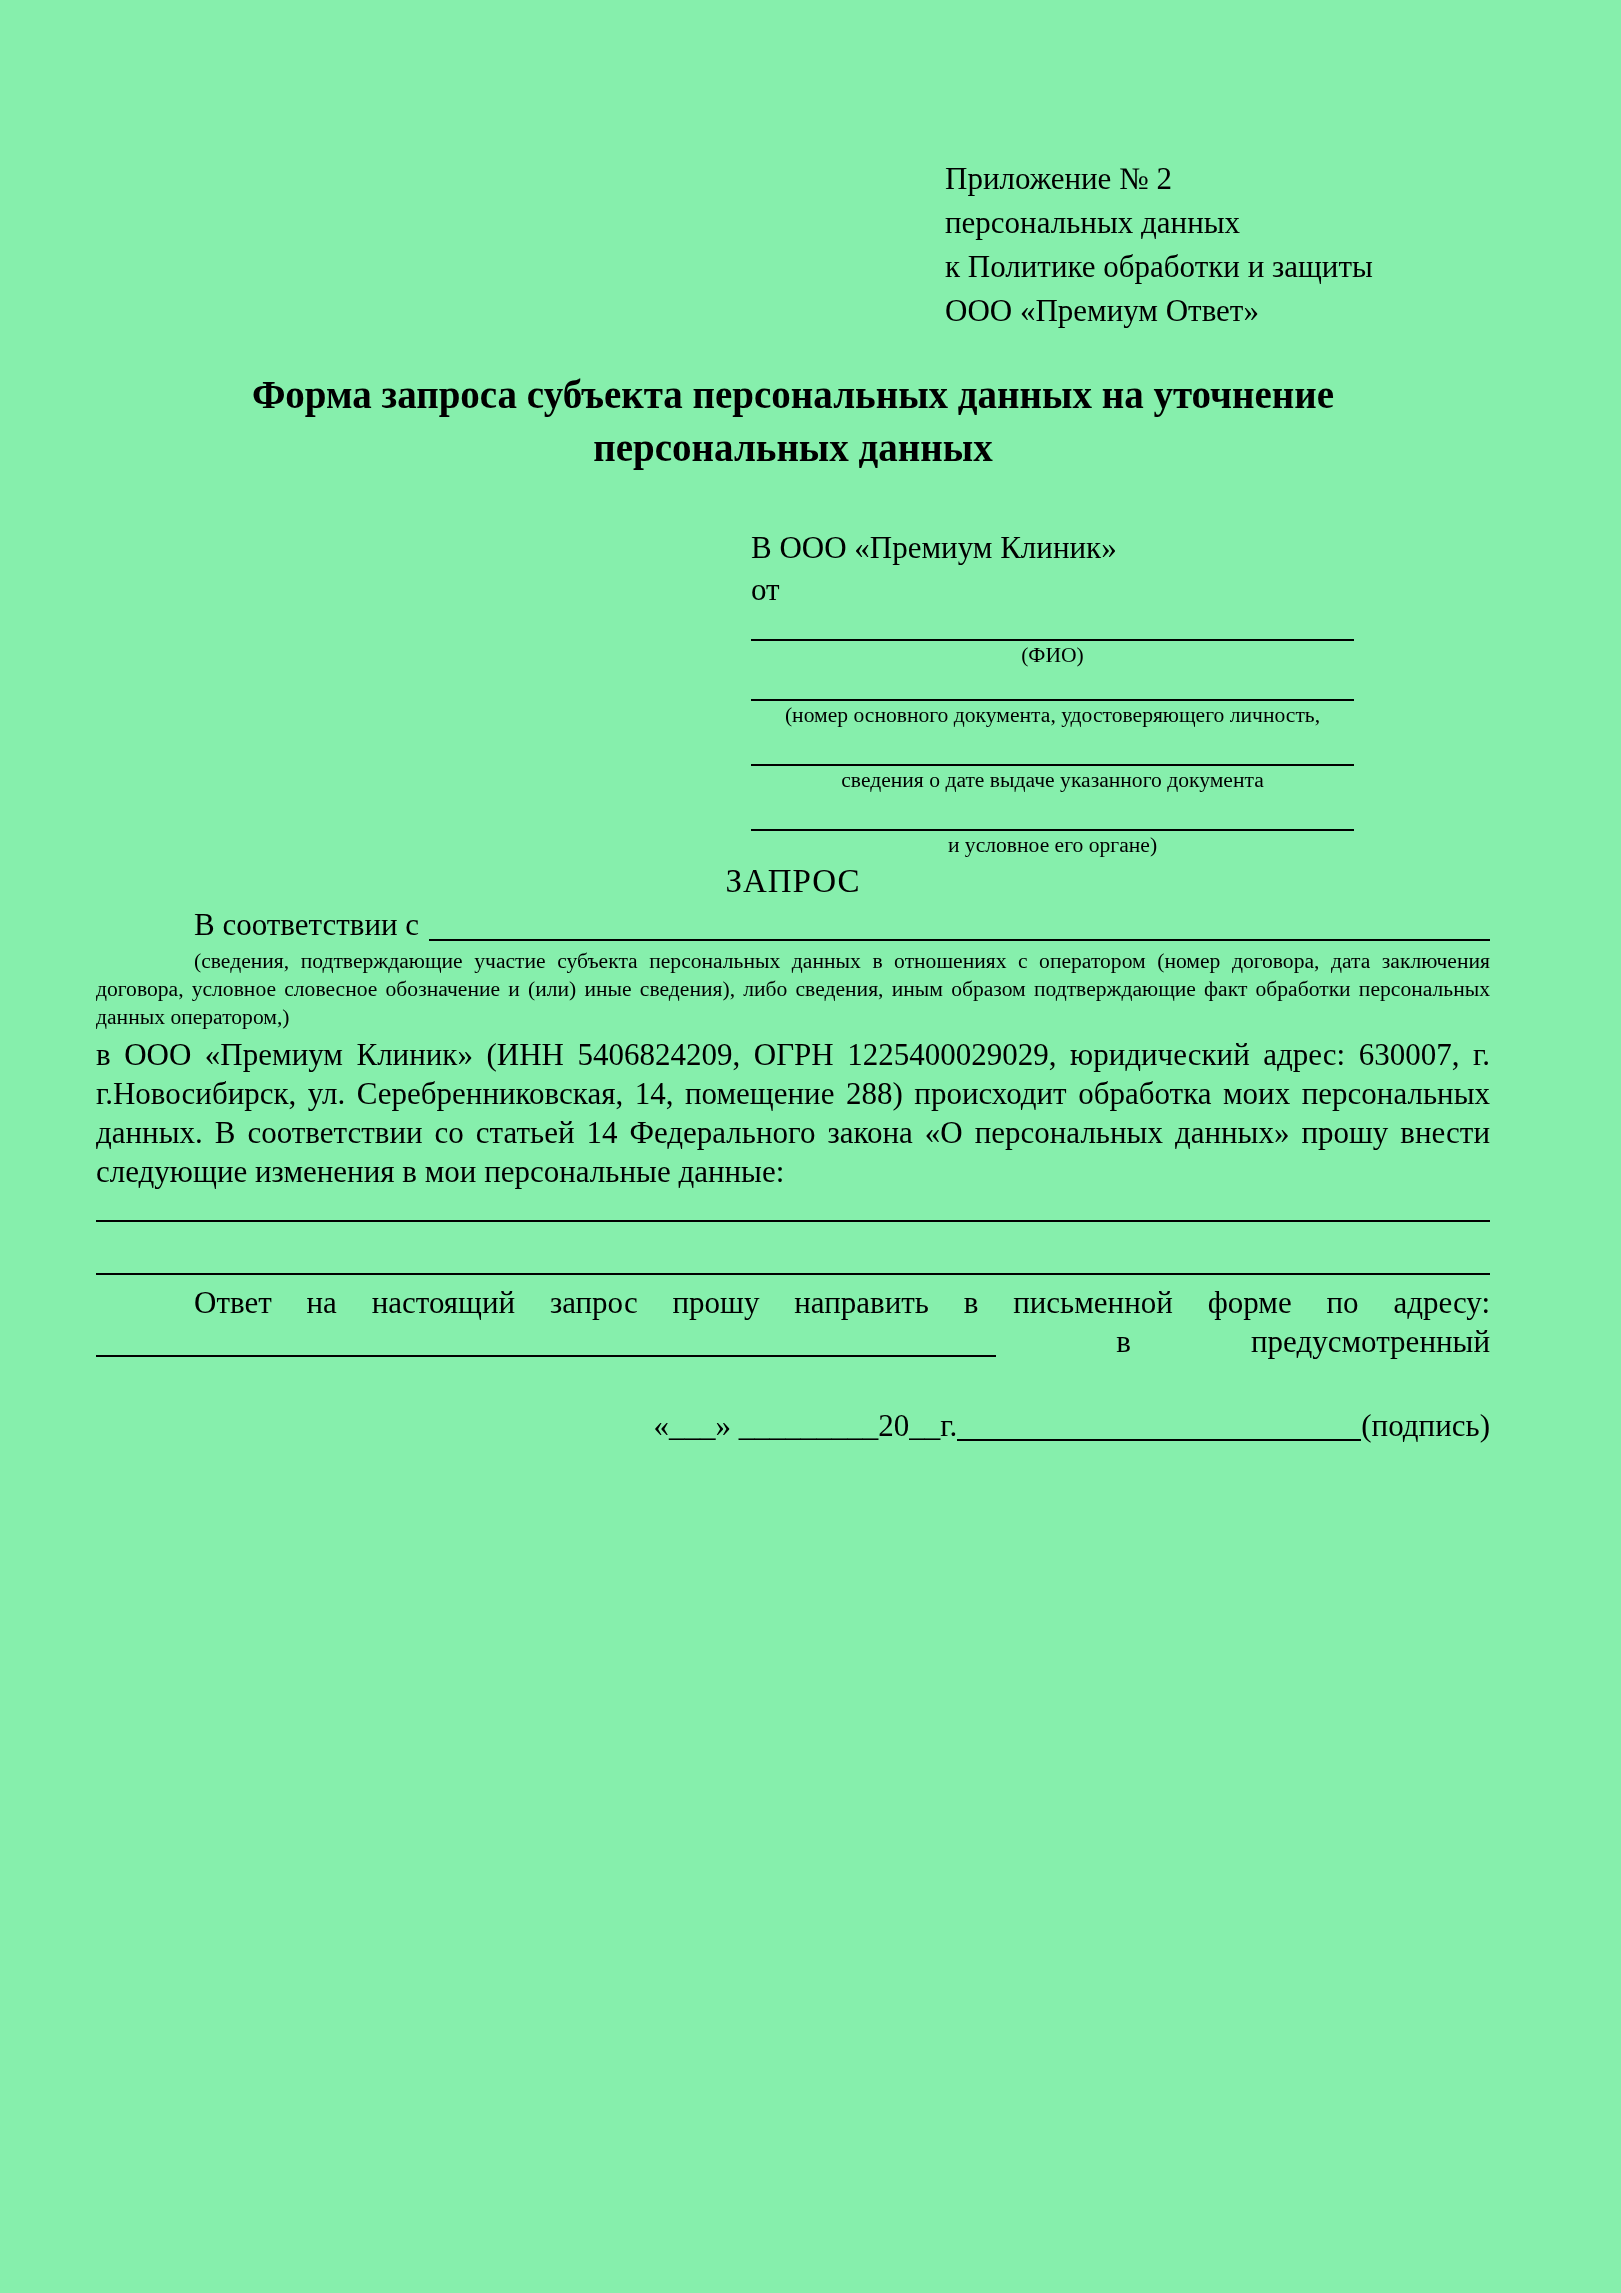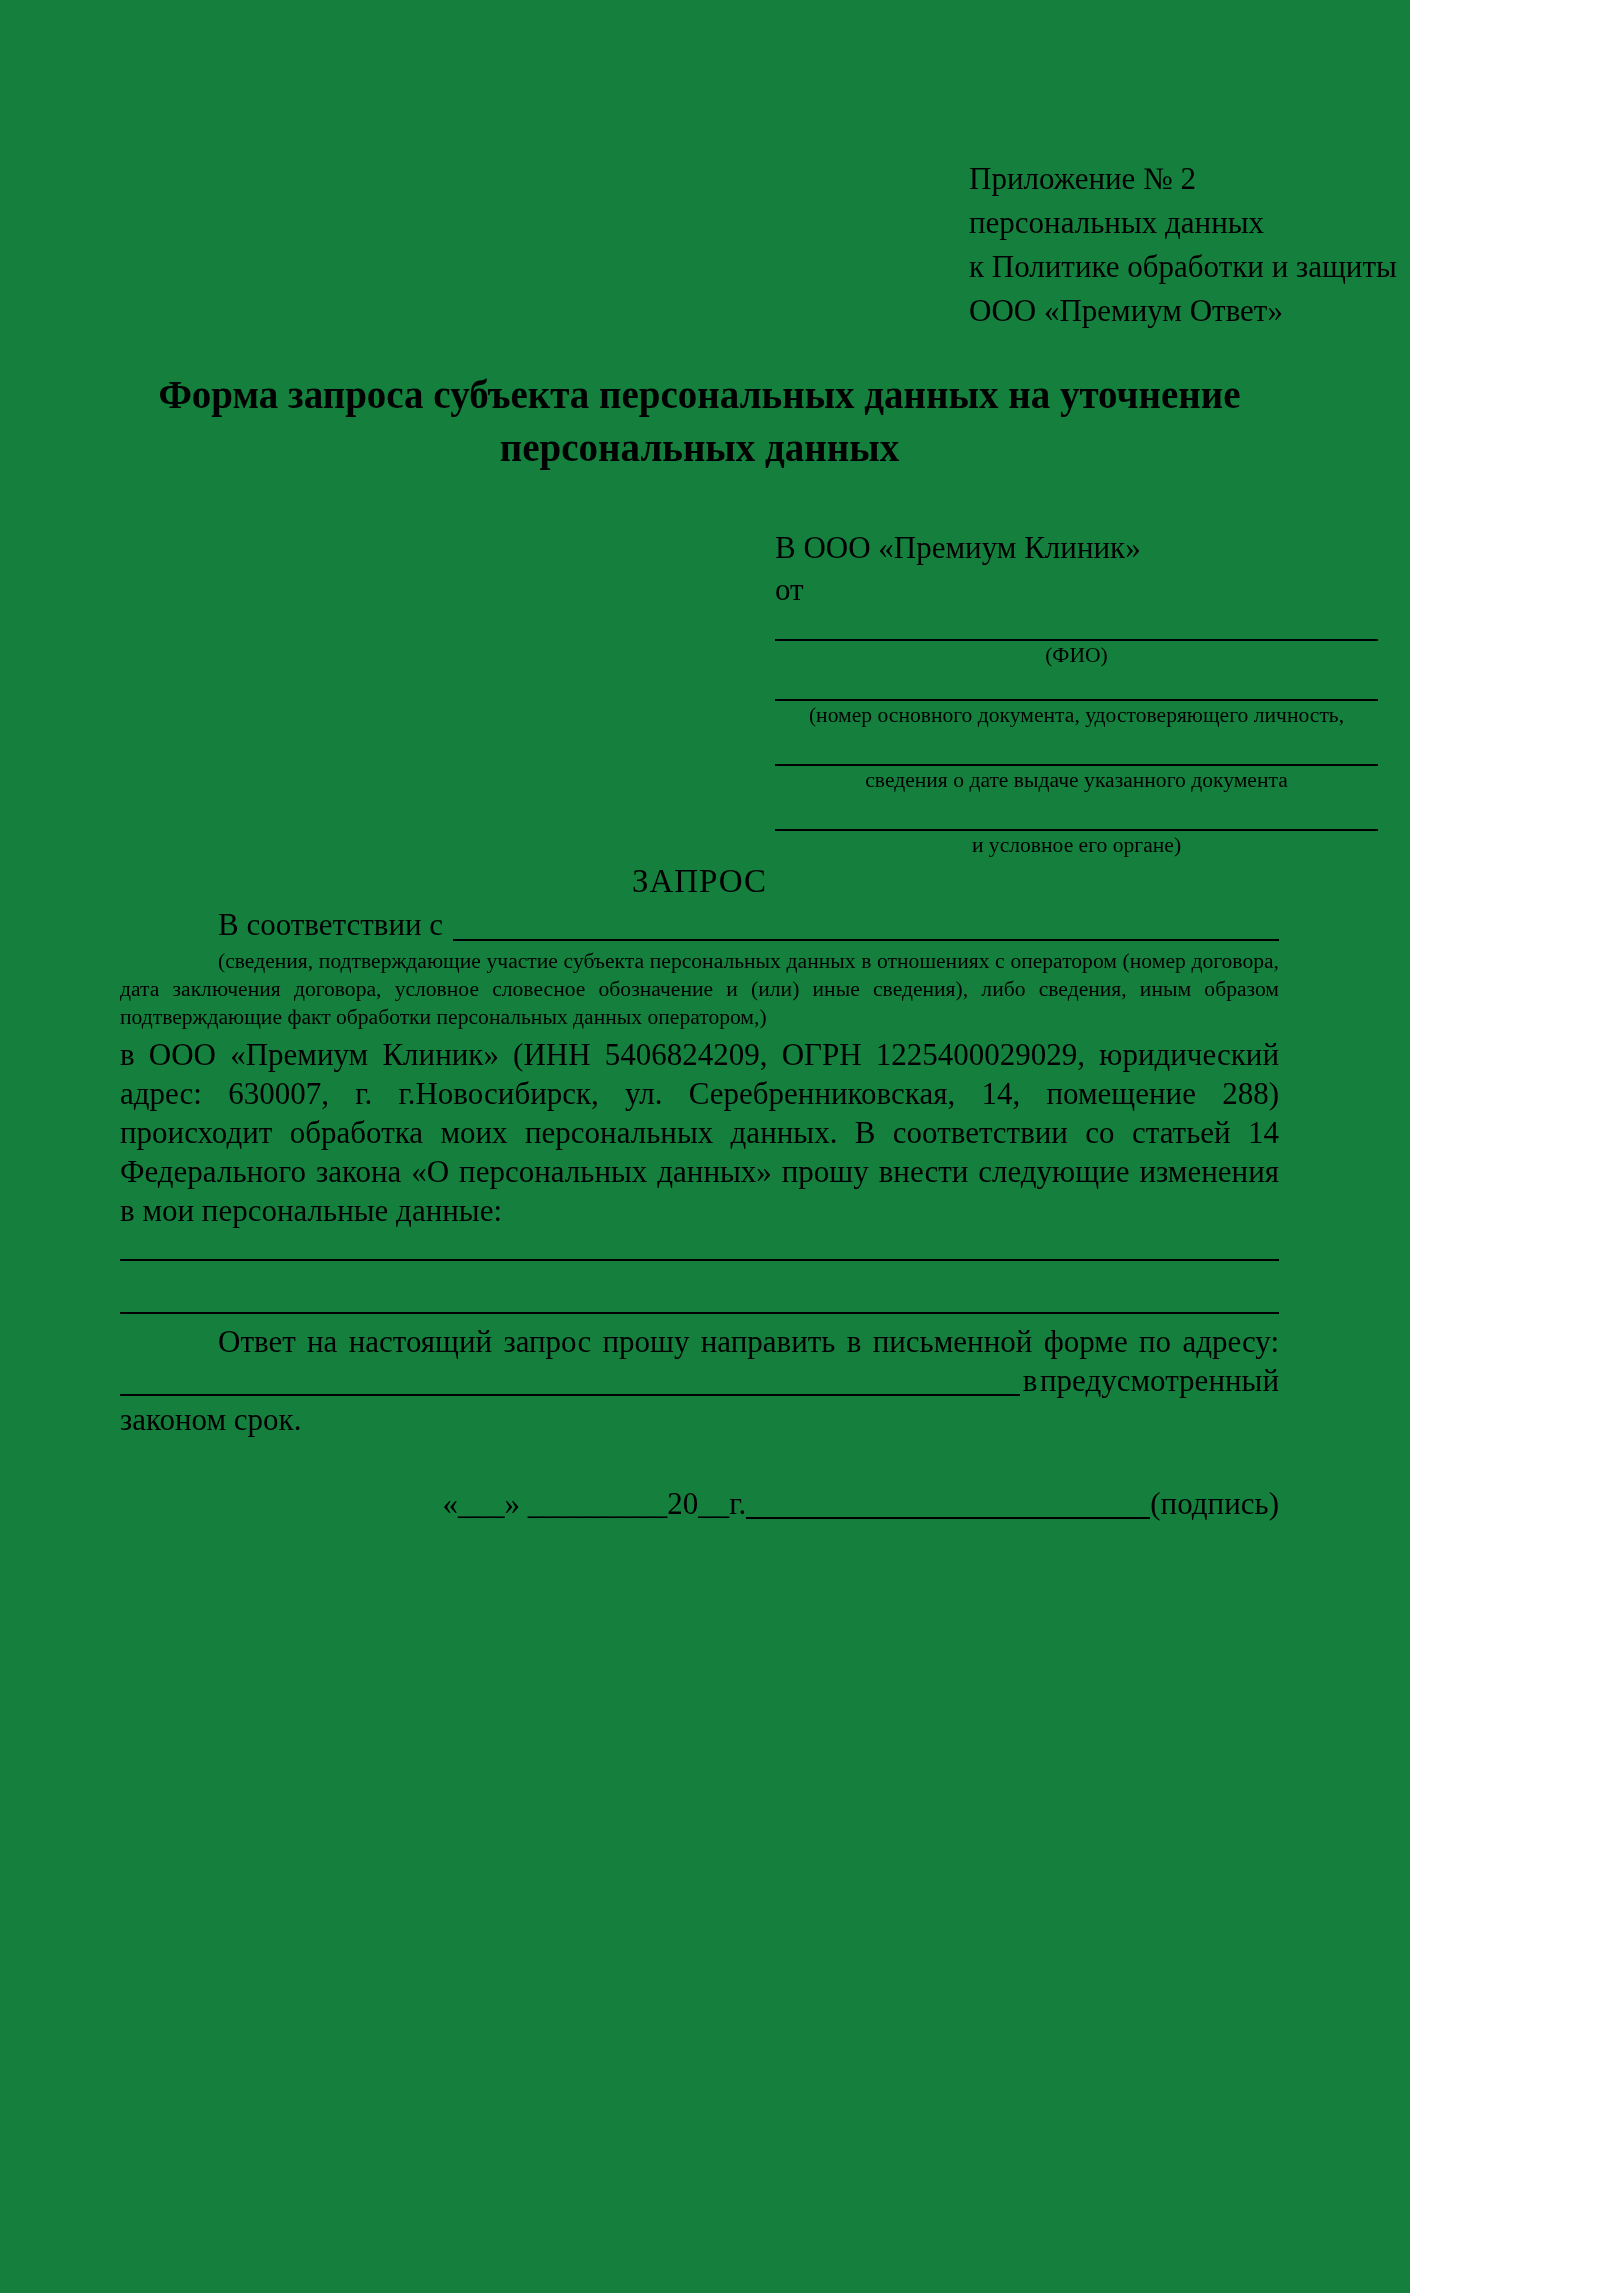--- a/index.html
+++ b/index.html
@@ -1,25 +1,25 @@
 <!DOCTYPE html>
 <html><head>
 <meta charset="utf-8">
 <style>
   * { margin: 0; padding: 0; box-sizing: border-box; }
   html, body { background: #ffffff; }
   body { font-family: "Liberation Serif", "DejaVu Serif", serif; color: #000000; }
 
   .page {
     position: relative;
-    width: 1410px;
+    width: 1621px;
     height: 2294px;
-    background: #15803d;
+    background: #86efac;
     overflow: hidden;
-    padding: 157px 131px 0 120px; 
+    padding: 157px 131px 0 96px; 
   }
 
   
   .annex {
     margin-left: 849px;          
     font-size: 31px;
     line-height: 44px;
     white-space: nowrap;
   }
 
@@ -189,21 +189,20 @@
 
   <div class="rule r1"></div>
   <div class="rule r2"></div>
 
   <div class="reply-line1">Ответ на настоящий запрос прошу направить в письменной форме по адресу:</div>
   <div class="reply-line2">
     <span class="addr-blank"></span>
     <span>в</span>
     <span>предусмотренный</span>
   </div>
-  <div class="reply-line3">законом срок.</div>
 
   <div class="sign-row">
     <span>«___» _________20__г.</span>
     <span class="sign-right">
       <span class="sig-blank"></span>
       <span>(подпись)</span>
     </span>
   </div>
 
 </div>

